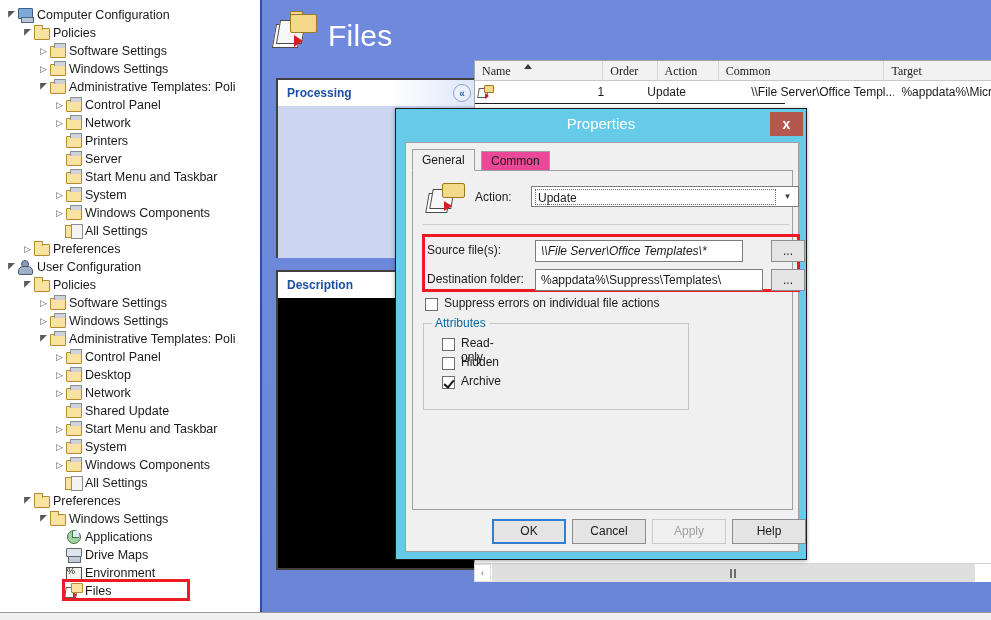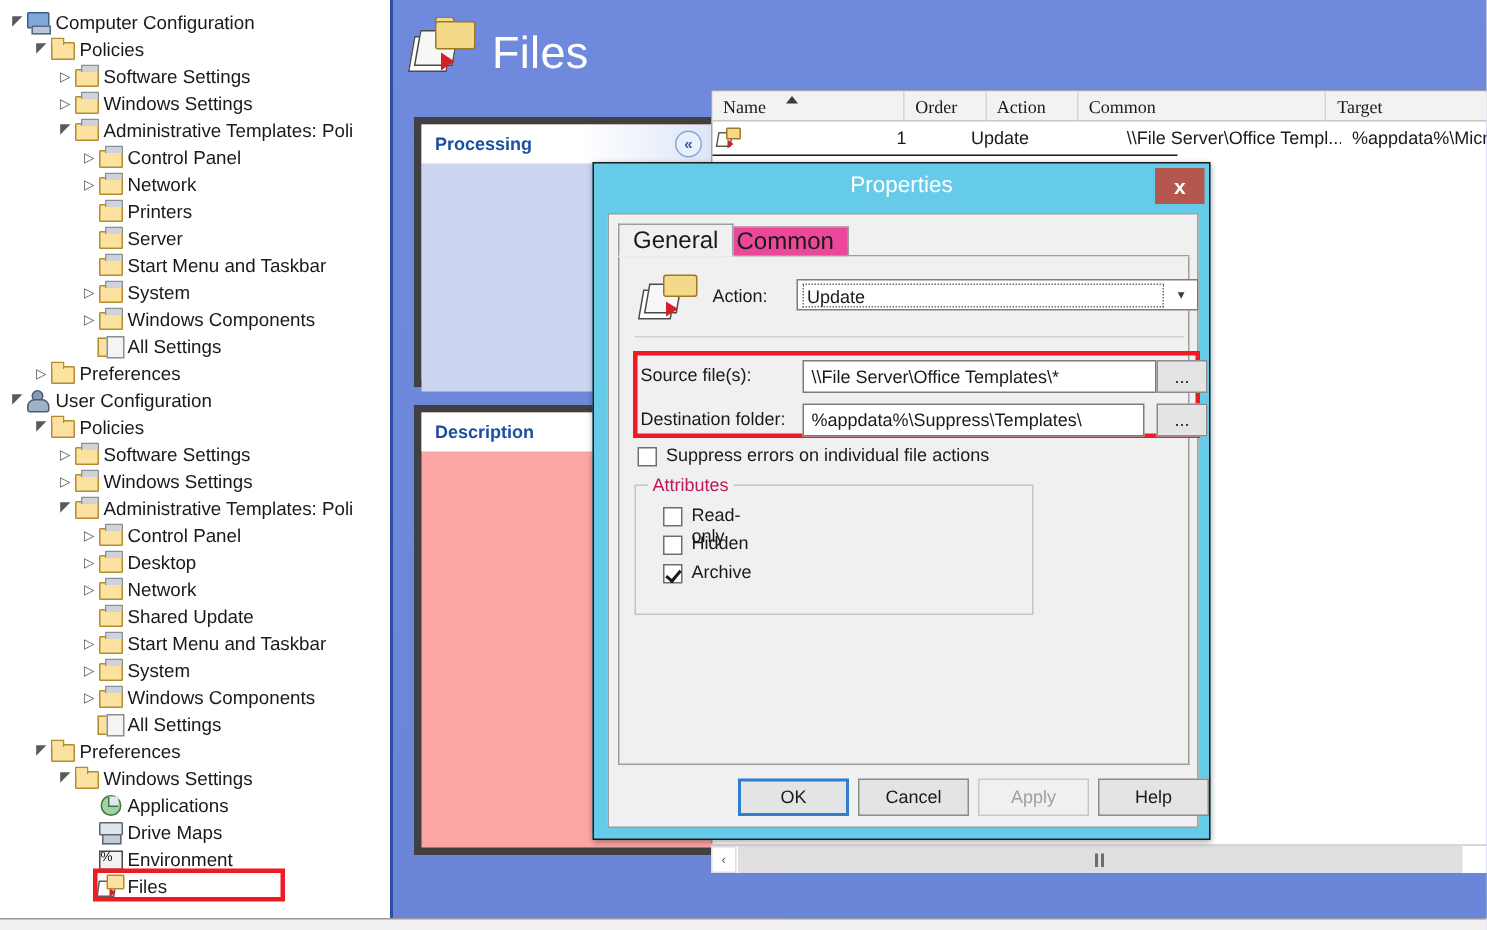--- a/index.html
+++ b/index.html
@@ -201,21 +201,21 @@
   #files-title-icon .ar{
     position:absolute; left:20px; top:21px; width:0; height:0;
     border-left:9px solid #d31f26; border-top:6px solid transparent;
     border-bottom:6px solid transparent;
   }
   #files-title .tt { margin-left:52px; display:block; }
 
   
   .side-panel {
     position:absolute; left:14px; width:204px;
-    background:#fca5a5; border:5px solid #404040;
+    background:#000000; border:2px solid #404040;
   }
   .side-panel .sp-head {
     height:26px; line-height:26px; padding-left:9px;
     font-weight:bold; font-size:12px; color:#1d4fa0;
     background:linear-gradient(to right,#ffffff 0%,#ffffff 55%,#dce5f8 100%);
     position:relative;
   }
   .sp-chev {
     position:absolute; right:7px; top:4px; width:18px; height:18px;
     border-radius:50%; background:#e9f0fb; border:1px solid #8aa6d4;
@@ -299,21 +299,21 @@
     background:#b4584f; color:#ffffff; font-size:14px; font-weight:bold;
     line-height:24px; text-align:center;
   }
   #dlg-body {
     position:absolute; left:9px; top:33px; width:394px; height:410px;
     background:#f0f0f0; border:1px solid #9e9e9e;
   }
   #tabstrip { position:relative; height:22px; margin:6px 0 0 6px; }
   .tab {
     position:absolute; top:0; height:22px; line-height:21px; padding:0 9px;
-    font-size:16px; color:#1a1a1a; border:1px solid #9e9e9e;
+    font-size:12px; color:#1a1a1a; border:1px solid #9e9e9e;
   }
   .tab.active { background:#f0f0f0; border-bottom:1px solid #f0f0f0; z-index:2; }
   .tab.inactive { background:#ec4899; top:2px; height:20px; line-height:19px; }
   #tab-underline {
     position:absolute; left:6px; top:27px; width:381px; height:1px; background:#9e9e9e;
   }
   #tabpage {
     position:absolute; left:6px; top:28px; width:381px; height:339px;
     background:#f0f0f0; border:1px solid #9e9e9e; border-top:none;
   }
@@ -376,21 +376,21 @@
   }
   #suppress-row { position:absolute; left:12px; top:127px; }
   #suppress-row .ctext { position:absolute; left:19px; top:-2px; font-size:12px; color:#1a1a1a; white-space:nowrap; }
 
   #attr-group {
     position:absolute; left:10px; top:152px; width:266px; height:87px;
     border:1px solid #c4c4c4;
   }
   #attr-legend {
     position:absolute; left:8px; top:-8px; background:#f0f0f0; padding:0 3px;
-    font-size:12px; color:#be185d;
+    font-size:12px; color:#0369a1;
   }
   .attr-item { position:absolute; left:18px; }
   .attr-item .atext { position:absolute; left:19px; top:-2px; font-size:12px; color:#1a1a1a; }
 
   #dlg-buttons { position:absolute; left:6px; top:376px; width:381px; height:26px; }
   .dbtn {
     position:absolute; top:0; width:74px; height:25px; background:#e4e4e4;
     border:1px solid #8c8c8c; font-size:12px; text-align:center; line-height:23px;
     color:#1a1a1a;
   }
@@ -555,21 +555,21 @@
         <div id="action-combo">
           <div class="val">Update</div>
           <div class="cbtn">▾</div>
         </div>
         <div id="divider1"></div>
 
         <div id="red-fields"></div>
         <div id="fields-host">
             <div class="field-row" style="left: 14px; top: 69px; width: 366px;">
               <div class="flabel">Source file(s):</div>
-              <div class="fbox" style="left: 108px; width: 236px;">\\File Server\Office Templates\*</div>
+              <div class="fbox" style="left: 108px; width: 208px; font-style: italic;">\\File Server\Office Templates\*</div>
               <div class="fbrowse" style="left: 344px;">...</div>
             </div>
             <div class="field-row" style="left: 14px; top: 98px; width: 366px;">
               <div class="flabel">Destination folder:</div>
               <div class="fbox" style="left: 108px; width: 228px;">%appdata%\Suppress\Templates\</div>
               <div class="fbrowse" style="left: 344px;">...</div>
             </div>
           </div>
 
         <div id="suppress-row">

